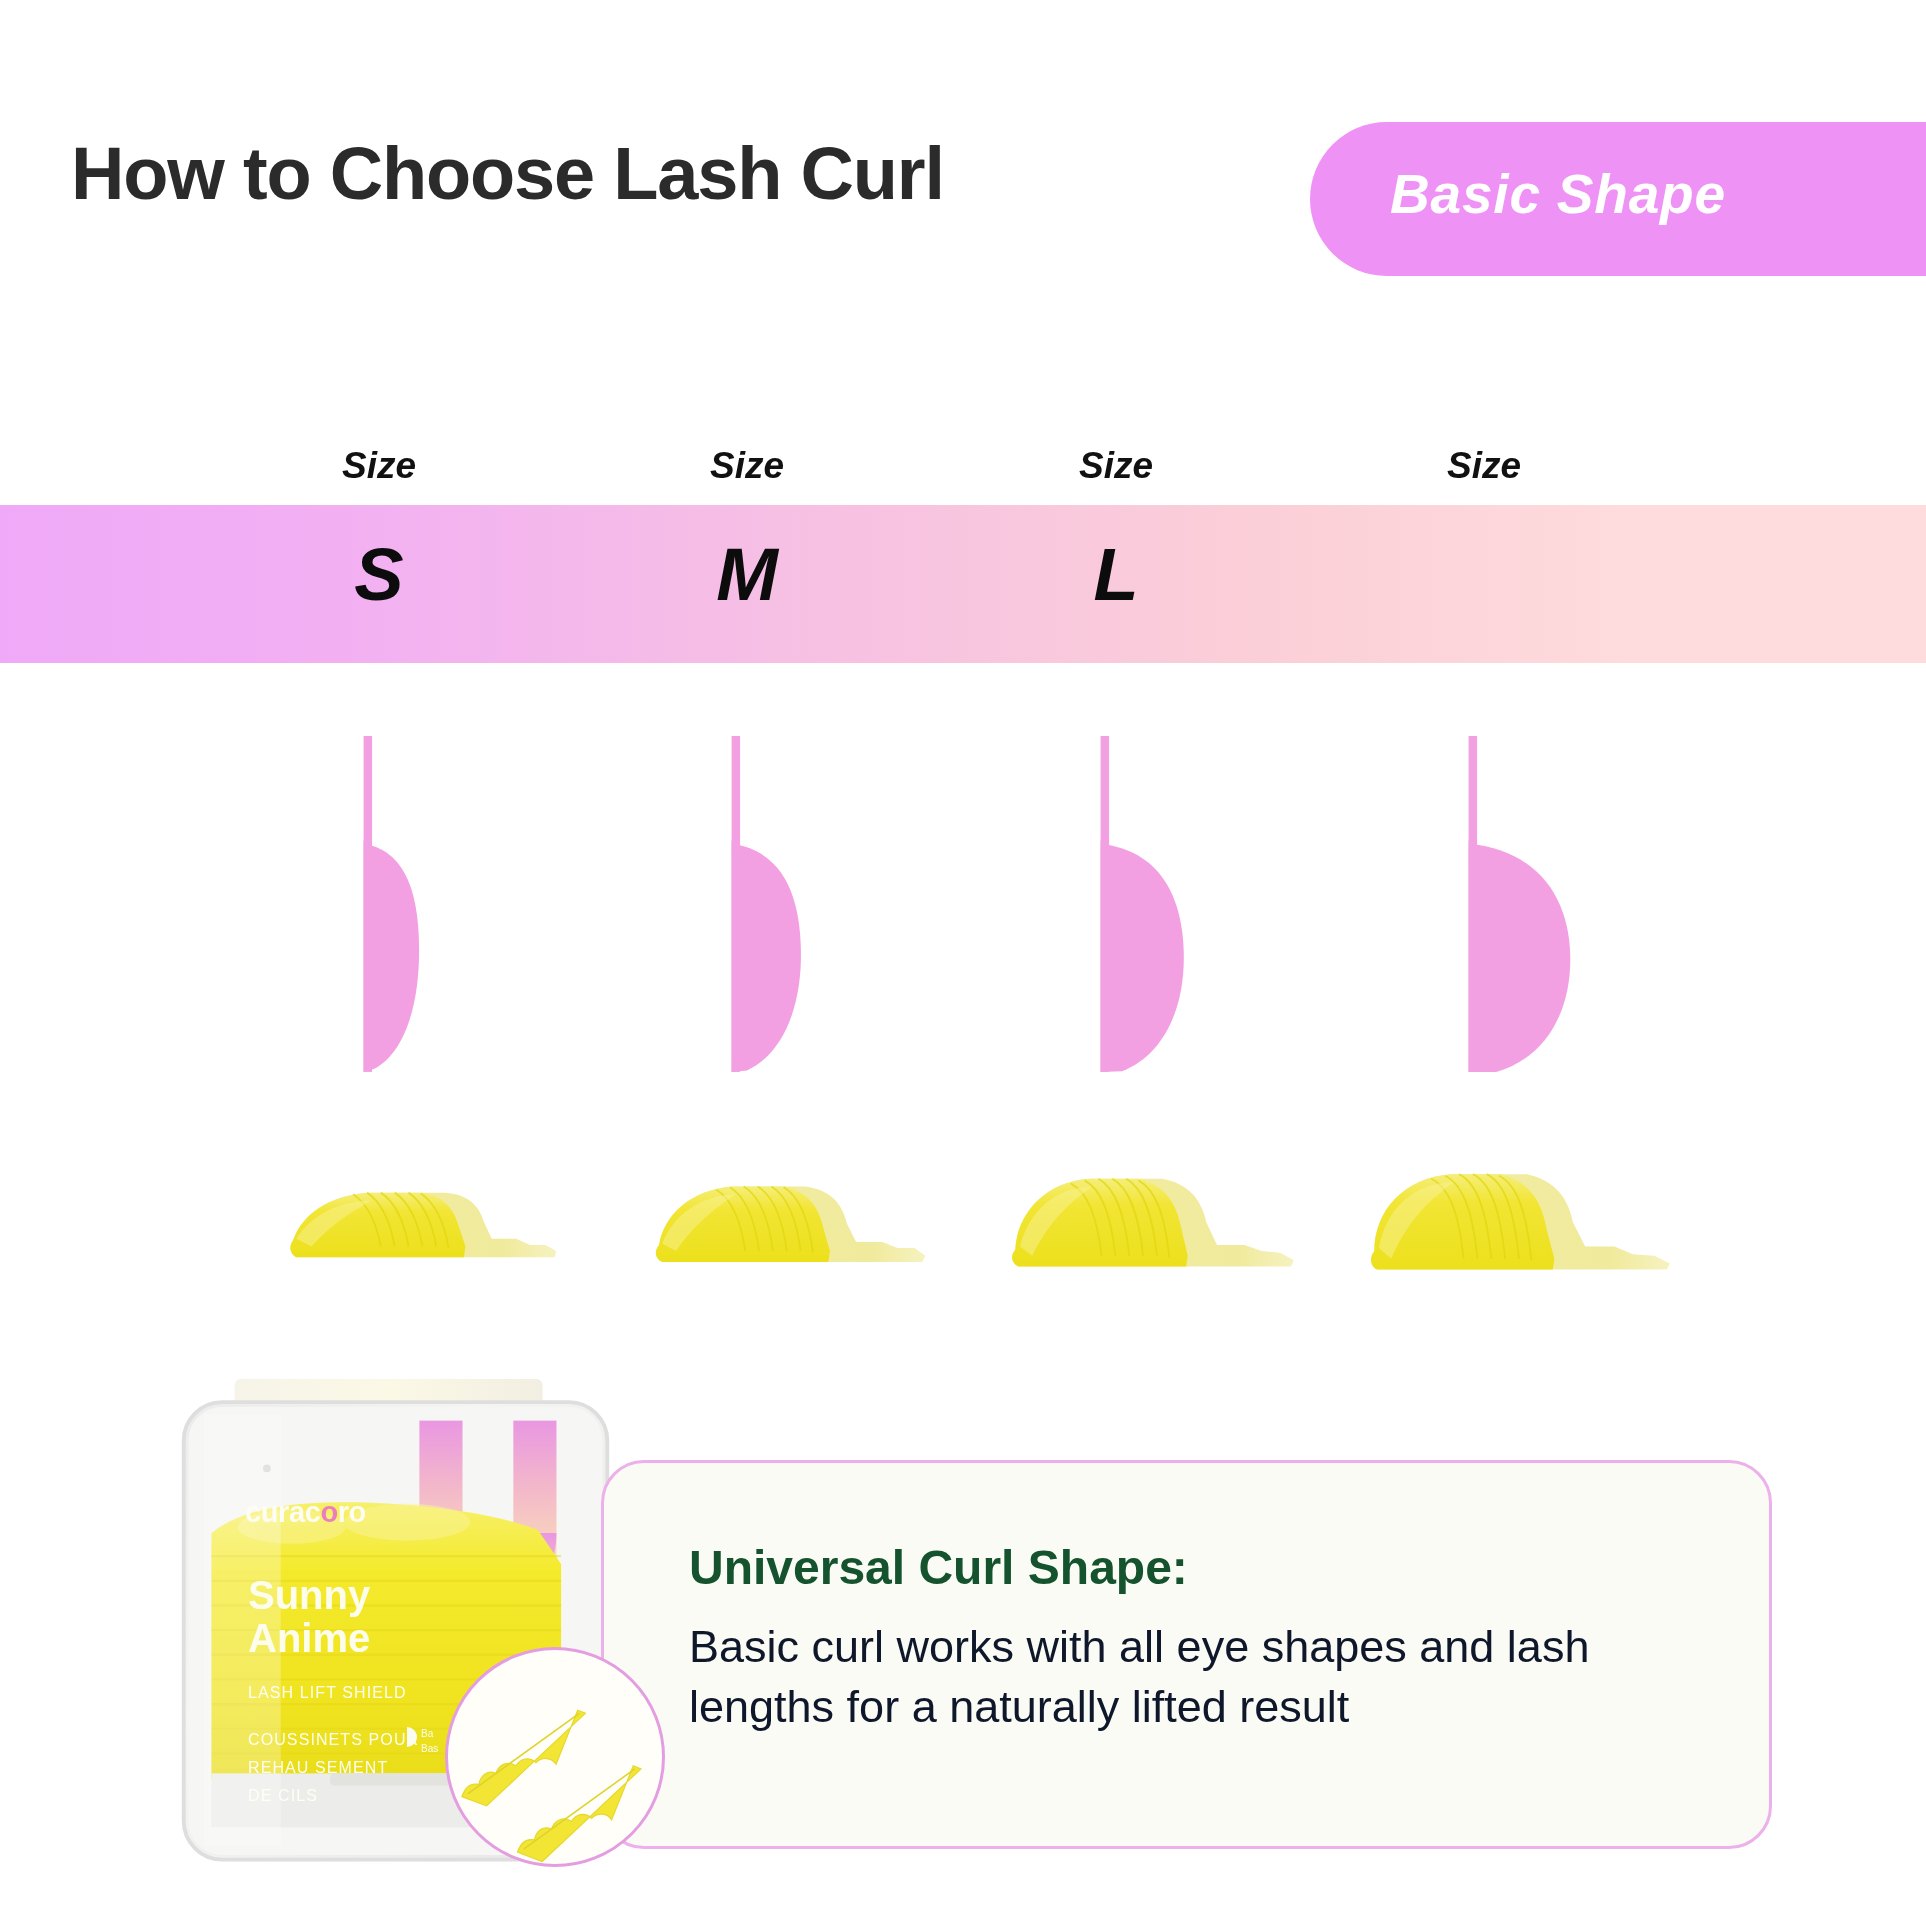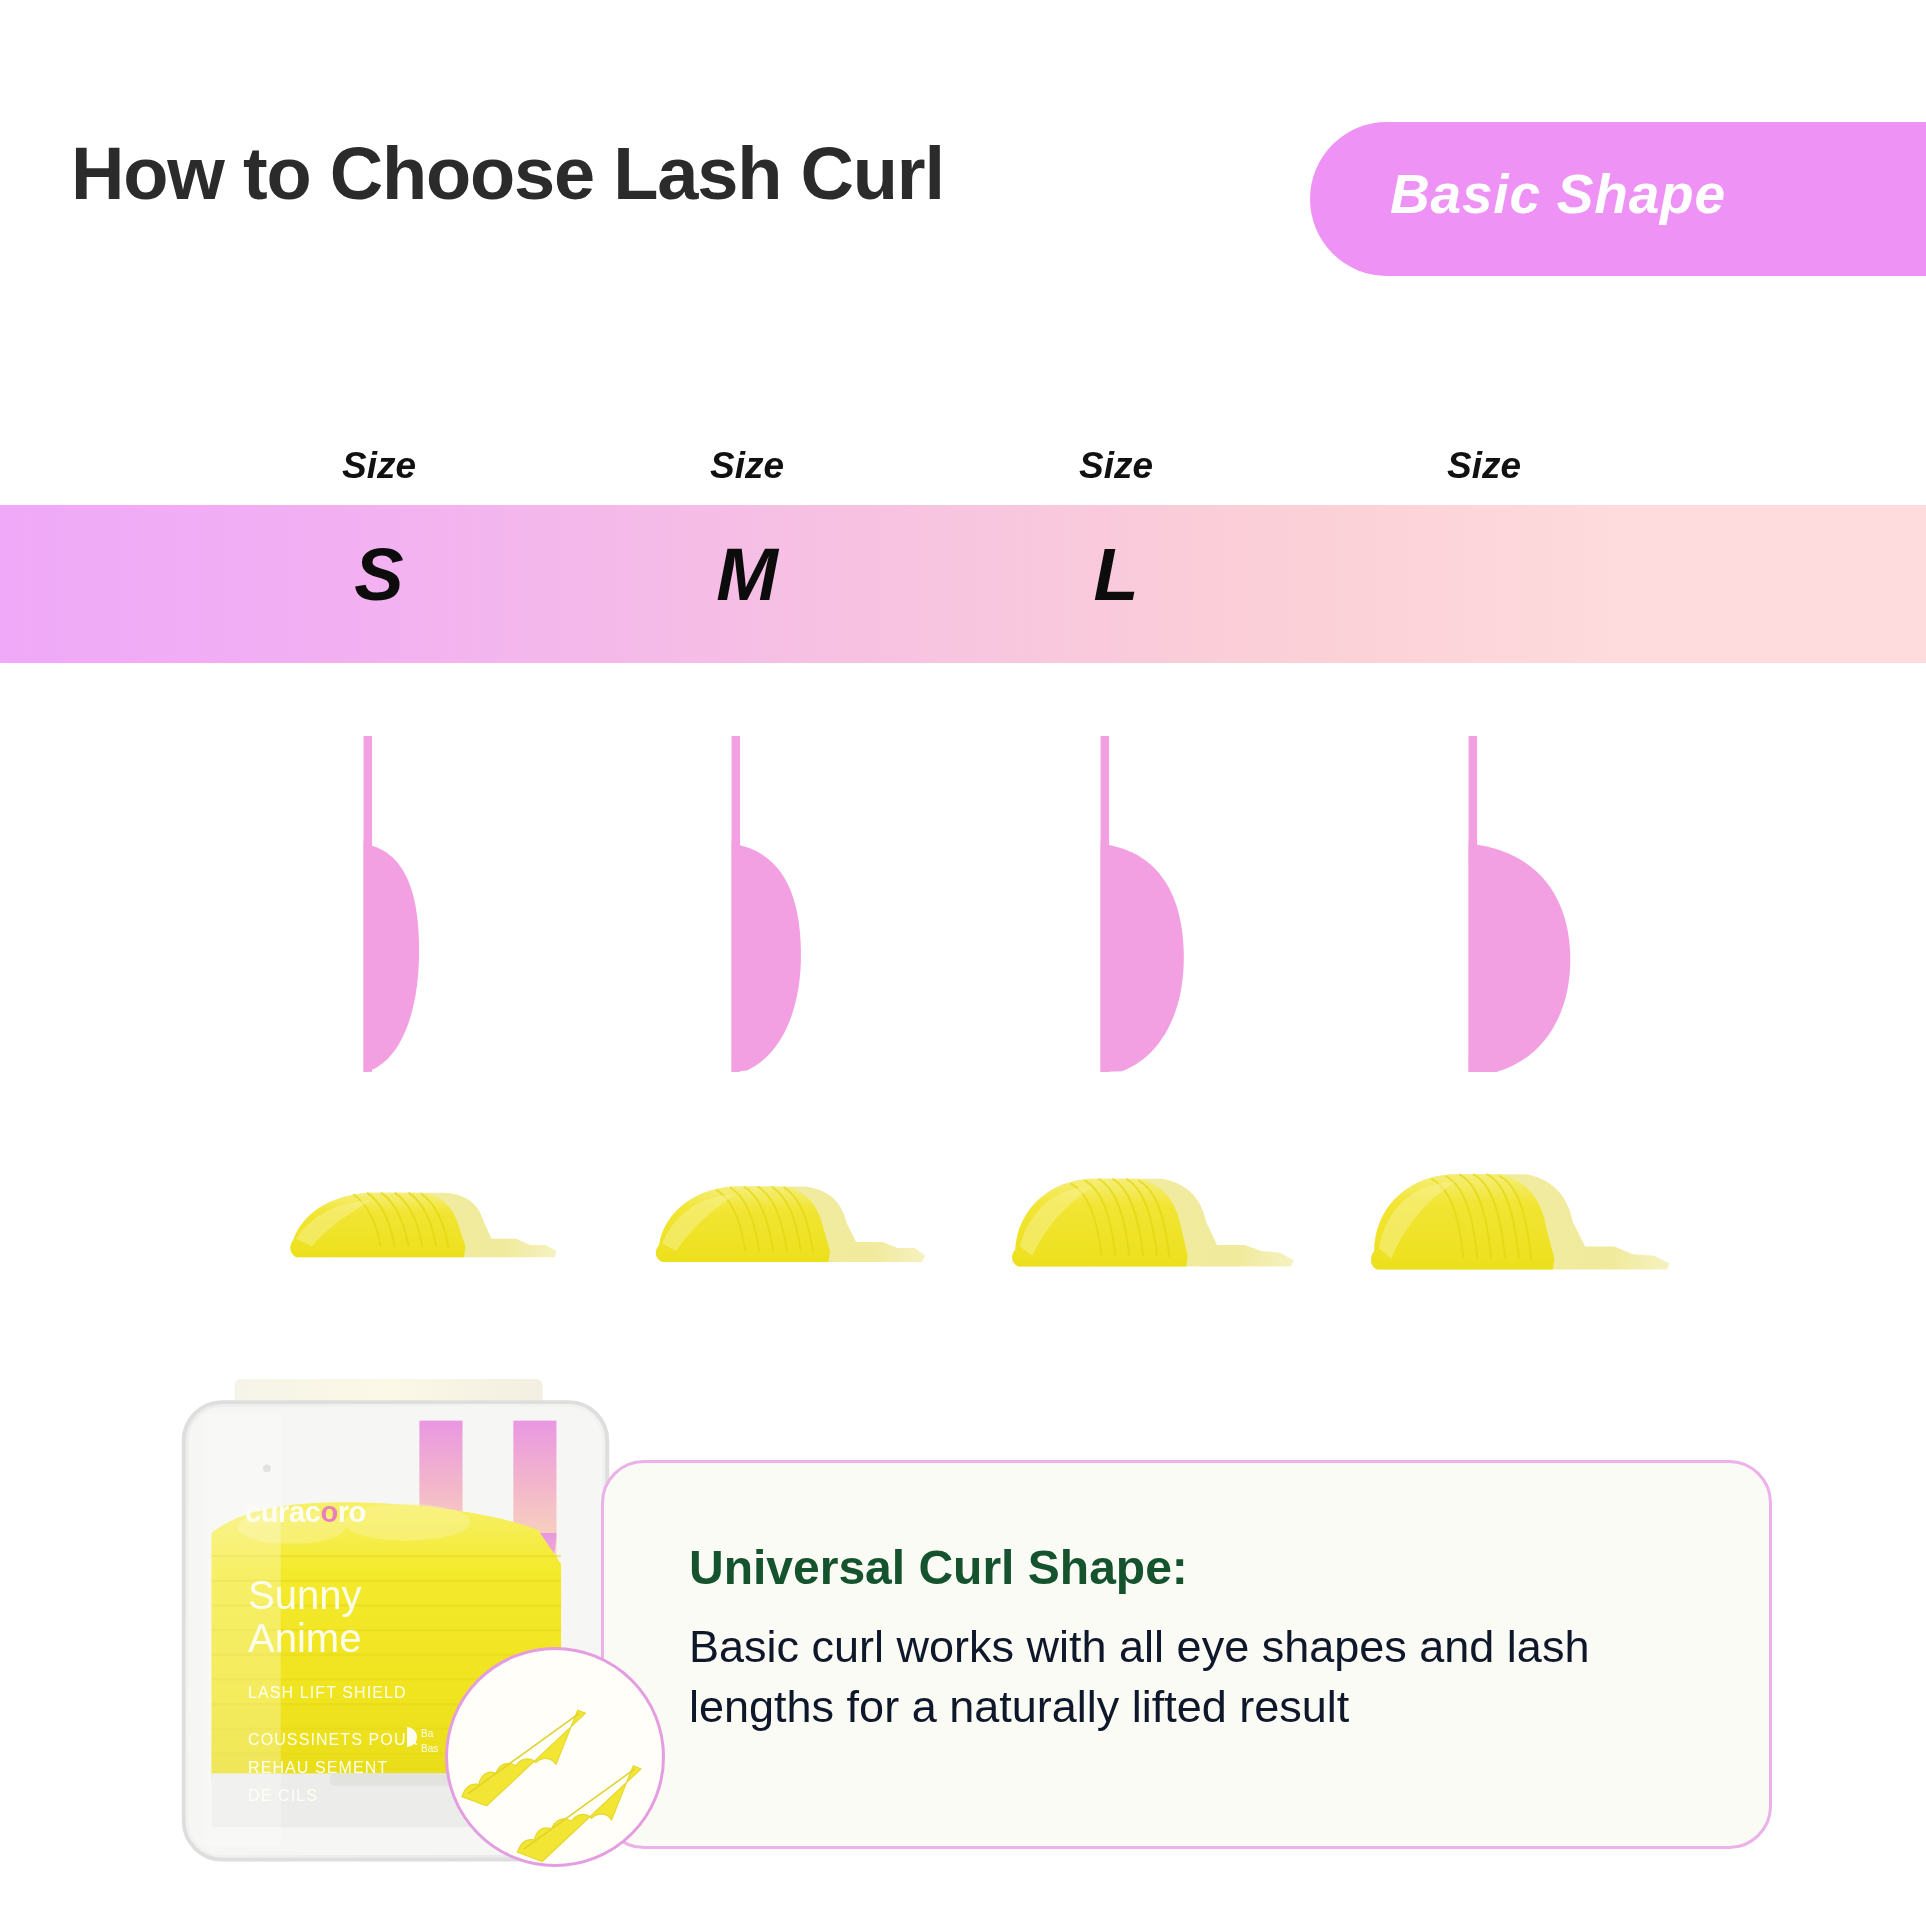--- a/index.html
+++ b/index.html
@@ -61,21 +61,21 @@
   }
   #product-box svg { position: absolute; left: 0; top: 0; }
   #box-brand {
     position: absolute; left: 69px; top: 117px;
     font-size: 29px; font-weight: 700; color: #fdfdf4;
     letter-spacing: -0.4px;
   }
   #box-brand .brand-o { color: #ea7fc0; }
   #box-product-name {
     position: absolute; left: 72px; top: 195px;
-    font-size: 40px; font-weight: 400; color: #fdfdee;
+    font-size: 40px; font-weight: 700; color: #fdfdee;
     line-height: 1.07;
     text-align: center;
   }
   #box-desc-en {
     position: absolute; left: 72px; top: 305px;
     font-size: 16px; font-weight: 400; color: #fefff2;
     letter-spacing: 1.1px;
   }
   #box-desc-fr {
     position: absolute; left: 72px; top: 347px;

